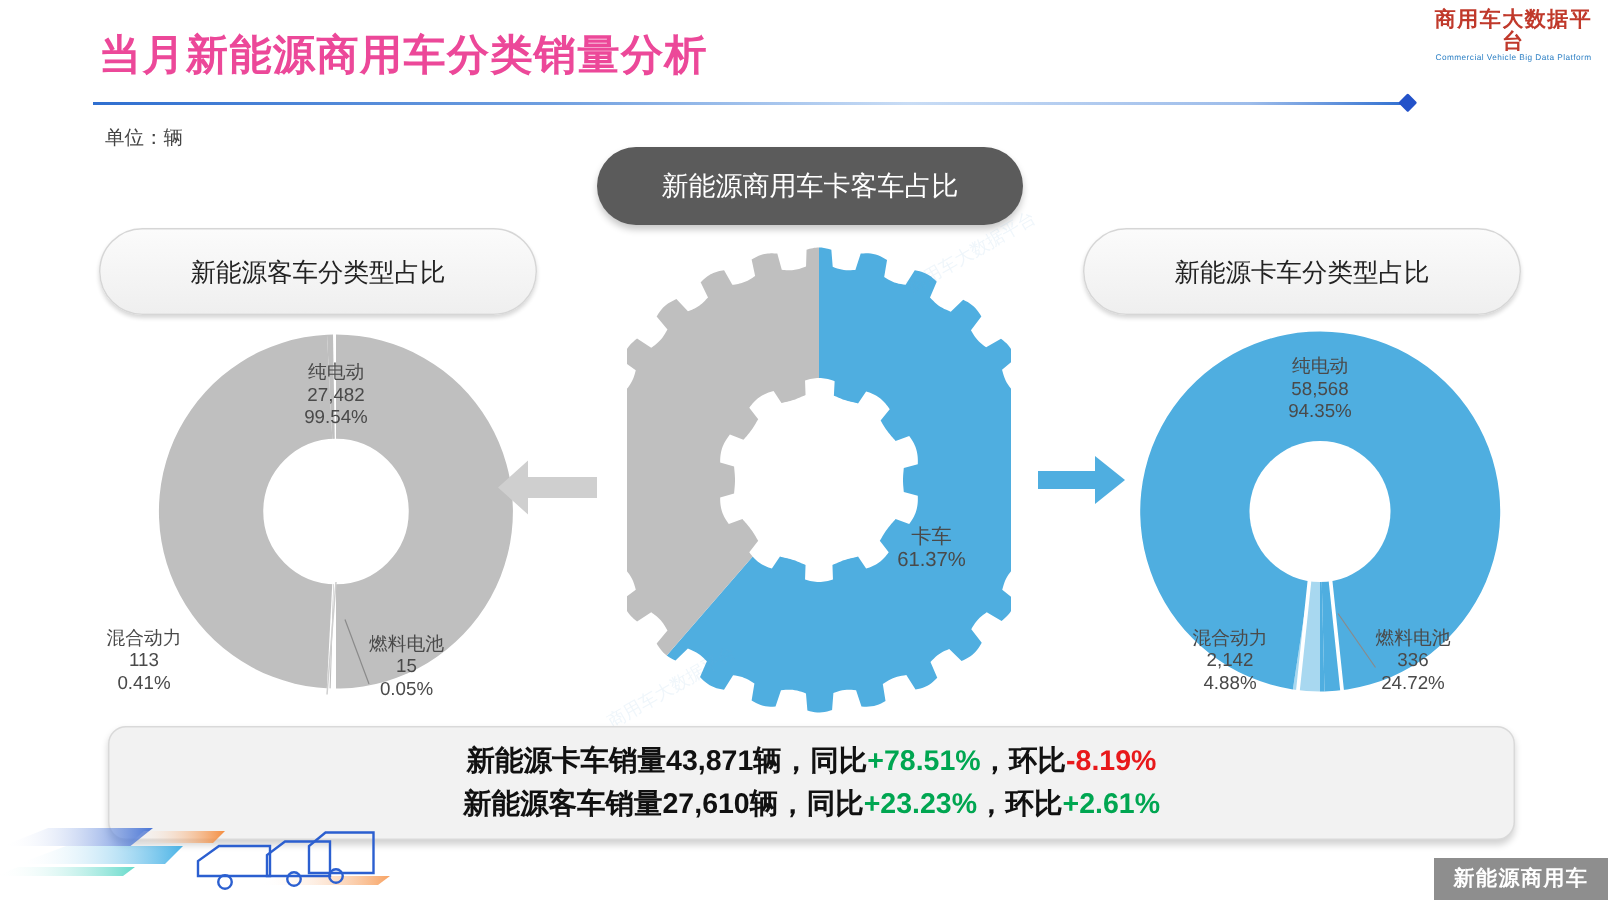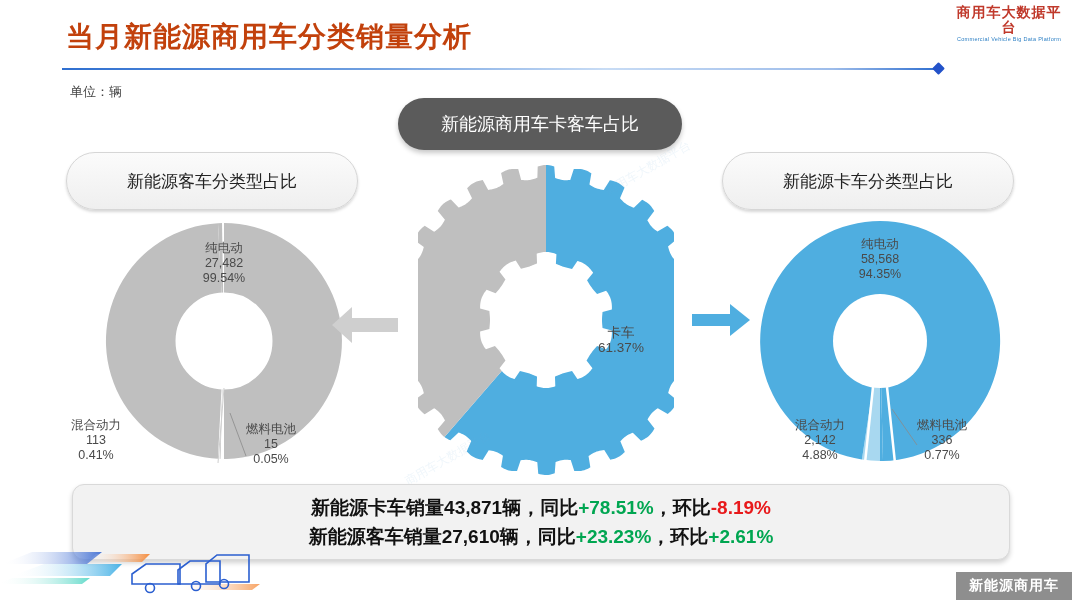--- a/index.html
+++ b/index.html
@@ -7,21 +7,21 @@
     width:1080px;height:608px;
     background:#ffffff;
     font-family:"Liberation Sans","DejaVu Sans",sans-serif;
     overflow:hidden;position:relative;
   }
   .slide{position:absolute;inset:0;}
 
   
   .title{
     position:absolute;left:66px;top:18px;
-    font-size:28px;font-weight:bold;color:#c2410c;
+    font-size:28px;font-weight:bold;color:#ec4899;
     letter-spacing:1px;white-space:nowrap;
   }
   .title-rule{
     position:absolute;left:62px;top:68px;width:876px;height:2px;
     background:linear-gradient(to right,#2F6FD0 0%,#6f9fe0 35%,#c8dcf5 62%,#9dbcea 88%,#2F6FD0 100%);
   }
   .title-rule-dot{
     position:absolute;left:934px;top:64px;width:9px;height:9px;
     background:#2352c9;transform:rotate(45deg);border-radius:1px;
   }
@@ -169,21 +169,21 @@
           <g id="inner-hole-m"></g>
         </mask>
       </defs>
       <g id="gear-body">
           <path d="M128.00,5.00 L129.66,5.07 L131.32,5.27 L132.96,5.59 L134.60,6.00 L136.23,6.49 L137.14,17.91 L138.63,18.43 L140.12,18.92 L141.60,19.36 L143.08,19.71 L144.58,19.97 L146.08,20.13 L147.59,20.19 L149.13,20.17 L150.68,20.07 L152.24,19.93 L155.80,9.04 L157.49,8.94 L159.19,8.88 L160.87,8.91 L162.54,9.04 L164.18,9.30 L165.80,9.69 L167.38,10.21 L168.92,10.85 L170.43,11.60 L171.91,12.43 L173.36,13.31 L171.46,24.60 L172.79,25.46 L174.11,26.27 L175.45,27.01 L176.82,27.68 L178.22,28.25 L179.66,28.72 L181.13,29.10 L182.64,29.41 L184.18,29.67 L185.74,29.91 L191.85,20.21 L193.52,20.53 L195.16,20.91 L196.78,21.39 L198.34,21.96 L199.85,22.66 L201.30,23.48 L202.68,24.41 L204.00,25.45 L205.26,26.57 L206.48,27.75 L202.00,38.29 L203.08,39.45 L204.16,40.58 L205.26,41.66 L206.41,42.67 L207.60,43.61 L208.85,44.46 L210.16,45.22 L211.52,45.92 L212.93,46.56 L214.38,47.17 L215.84,47.77 L224.13,39.86 L225.66,40.59 L227.14,41.39 L228.56,42.27 L229.91,43.25 L231.17,44.33 L232.34,45.52 L233.42,46.79 L234.42,48.15 L235.35,49.56 L236.23,51.01 L229.31,60.14 L230.08,61.51 L230.88,62.85 L231.71,64.15 L232.61,65.38 L233.57,66.54 L234.62,67.63 L235.74,68.67 L236.92,69.65 L238.16,70.59 L239.43,71.53 L249.33,65.76 L250.66,66.82 L251.95,67.92 L253.17,69.08 L254.30,70.31 L255.33,71.61 L256.24,73.00 L257.04,74.46 L257.74,75.98 L258.35,77.56 L258.89,79.17 L250.03,86.43 L250.45,87.96 L250.88,89.46 L251.35,90.94 L251.88,92.37 L252.49,93.76 L253.19,95.10 L253.98,96.39 L254.86,97.65 L255.80,98.87 L256.79,100.09 L257.81,101.30 L268.82,98.12 L269.84,99.48 L270.80,100.87 L271.66,102.31 L272.41,103.80 L273.04,105.33 L273.54,106.92 L273.92,108.54 L274.18,110.20 L274.36,111.89 L274.47,113.58 L264.11,118.47 L264.15,120.04 L264.23,121.60 L264.36,123.13 L264.57,124.64 L264.87,126.12 L265.27,127.58 L265.77,129.02 L266.36,130.44 L267.01,131.85 L267.69,133.27 L279.14,132.75 L279.83,134.30 L280.47,135.87 L281.03,137.46 L281.47,139.08 L281.79,140.71 L281.97,142.36 L282.02,144.02 L281.94,145.69 L281.76,147.37 L281.50,149.05 L281.18,150.72 L269.94,152.92 L269.62,154.46 L269.34,155.98 L269.14,157.50 L269.02,159.02 L269.01,160.53 L269.09,162.04 L269.27,163.55 L269.53,165.08 L269.84,166.61 L270.18,168.15 L281.41,170.45 L281.69,172.12 L281.90,173.80 L282.01,175.47 L282.00,177.14 L281.86,178.79 L281.58,180.43 L281.17,182.05 L280.65,183.65 L280.04,185.22 L279.35,186.78 L267.91,186.30 L267.21,187.72 L266.55,189.13 L265.94,190.55 L265.41,191.98 L264.98,193.43 L264.65,194.91 L264.41,196.41 L264.26,197.93 L264.17,199.48 L264.12,201.06 L274.50,205.90 L274.40,207.60 L274.24,209.29 L274.01,210.96 L273.66,212.59 L273.20,214.19 L272.61,215.74 L271.90,217.24 L271.07,218.70 L270.14,220.10 L269.13,221.47 L268.08,222.80 L257.10,219.55 L256.10,220.76 L255.13,221.98 L254.24,223.22 L253.42,224.50 L252.69,225.83 L252.06,227.20 L251.50,228.62 L251.02,230.09 L250.58,231.59 L250.16,233.11 L259.04,240.34 L258.52,241.96 L257.93,243.54 L257.27,245.08 L256.50,246.56 L255.62,247.97 L254.62,249.31 L253.52,250.56 L252.33,251.74 L251.06,252.85 L249.74,253.92 L239.82,248.19 L238.54,249.12 L237.29,250.06 L236.09,251.03 L234.95,252.05 L233.88,253.12 L232.89,254.27 L231.98,255.48 L231.13,256.75 L230.32,258.08 L229.54,259.44 L236.49,268.55 L235.62,270.00 L234.70,271.43 L233.73,272.81 L232.67,274.11 L231.53,275.32 L230.30,276.43 L228.98,277.44 L227.58,278.35 L226.11,279.18 L224.59,279.93 L223.04,280.63 L214.82,272.65 L213.37,273.25 L211.94,273.88 L210.56,274.56 L209.24,275.30 L207.97,276.13 L206.76,277.04 L205.61,278.03 L204.49,279.09 L203.40,280.21 L202.32,281.36 L206.84,291.89 L205.63,293.08 L204.38,294.22 L203.08,295.29 L201.72,296.25 L200.29,297.11 L198.80,297.84 L197.26,298.45 L195.66,298.95 L194.02,299.36 L192.35,299.70 L186.22,290.02 L184.65,290.26 L183.11,290.50 L181.59,290.80 L180.10,291.16 L178.65,291.60 L177.24,292.14 L175.87,292.78 L174.52,293.50 L173.19,294.29 L171.86,295.13 L170.54,296.00 L172.35,307.31 L170.88,308.16 L169.38,308.93 L167.85,309.61 L166.28,310.17 L164.68,310.59 L163.04,310.89 L161.38,311.06 L159.70,311.12 L158.01,311.09 L156.31,310.99 L152.72,300.11 L151.15,299.97 L149.60,299.86 L148.06,299.81 L146.54,299.84 L145.03,299.97 L143.53,300.20 L142.05,300.53 L140.57,300.94 L139.08,301.42 L137.60,301.93 L136.72,313.36 L135.10,313.86 L133.46,314.30 L131.82,314.65 L130.16,314.88 L128.50,314.99 L126.84,314.97 L125.19,314.81 L123.53,314.52 L121.89,314.13 L120.26,313.67 L119.31,302.25 L117.82,301.73 L116.33,301.22 L114.85,300.77 L113.37,300.39 L111.88,300.10 L110.38,299.91 L108.87,299.82 L107.34,299.82 L105.79,299.89 L104.23,300.02 L102.66,300.17 L99.02,311.04 L97.33,311.11 L95.64,311.11 L93.96,311.01 L92.31,310.79 L90.69,310.44 L89.10,309.96 L87.54,309.35 L86.02,308.64 L84.54,307.83 L83.08,306.96 L84.94,295.66 L83.62,294.80 L82.29,293.97 L80.95,293.20 L79.60,292.51 L78.21,291.92 L76.78,291.41 L75.32,291.00 L73.82,290.67 L72.29,290.40 L70.73,290.16 L64.66,299.88 L62.99,299.57 L61.33,299.21 L59.71,298.77 L58.13,298.22 L56.60,297.56 L55.14,296.78 L53.73,295.88 L52.40,294.88 L51.12,293.78 L49.89,292.62 L48.69,291.41 L53.25,280.90 L52.17,279.76 L51.07,278.66 L49.94,277.63 L48.77,276.67 L47.54,275.79 L46.25,275.00 L44.90,274.28 L43.50,273.63 L42.06,273.01 L40.60,272.41 L32.34,280.35 L30.80,279.64 L29.30,278.86 L27.86,278.01 L26.49,277.06 L128,160 Z" fill="#4FAEE0"></path>
           <path d="M26.49,277.06 L25.67,276.41 L24.88,275.72 L24.13,274.99 L23.42,274.22 L22.74,273.41 L22.10,272.58 L21.48,271.71 L20.90,270.82 L20.33,269.92 L19.78,269.00 L26.98,260.38 L26.50,259.51 L26.01,258.65 L25.52,257.80 L25.01,256.96 L24.49,256.15 L23.94,255.36 L23.37,254.59 L22.77,253.85 L22.14,253.14 L21.47,252.46 L20.78,251.80 L20.06,251.16 L19.32,250.54 L18.55,249.94 L17.76,249.35 L16.96,248.76 L16.16,248.17 L6.73,254.29 L5.89,253.63 L5.06,252.95 L4.25,252.26 L3.47,251.55 L2.71,250.80 L2.00,250.03 L1.32,249.23 L0.69,248.40 L0.10,247.54 L-0.45,246.65 L-0.95,245.73 L-1.41,244.78 L-1.83,243.81 L-2.21,242.82 L-2.57,241.81 L-2.90,240.80 L-3.21,239.77 L5.85,233.14 L5.59,232.18 L5.32,231.23 L5.04,230.28 L4.75,229.35 L4.43,228.44 L4.09,227.54 L3.71,226.67 L3.30,225.81 L2.85,224.97 L2.36,224.15 L1.85,223.35 L1.29,222.56 L0.71,221.78 L0.11,221.01 L-0.52,220.25 L-1.15,219.49 L-1.79,218.73 L-12.41,222.39 L-13.07,221.55 L-13.71,220.70 L-14.33,219.83 L-14.91,218.94 L-15.46,218.04 L-15.96,217.12 L-16.42,216.18 L-16.83,215.21 L-17.19,214.23 L-17.50,213.23 L-17.76,212.21 L-17.97,211.18 L-18.14,210.14 L-18.27,209.08 L-18.37,208.02 L-18.44,206.95 L-18.50,205.89 L-8.11,201.63 L-8.13,200.63 L-8.16,199.64 L-8.21,198.66 L-8.28,197.69 L-8.37,196.73 L-8.50,195.78 L-8.66,194.84 L-8.86,193.91 L-9.10,192.99 L-9.38,192.08 L-9.70,191.17 L-10.05,190.28 L-10.43,189.38 L-10.84,188.49 L-11.27,187.60 L-11.70,186.71 L-12.14,185.82 L-23.33,186.82 L-23.77,185.85 L-24.18,184.86 L-24.57,183.87 L-24.92,182.87 L-25.23,181.86 L-25.49,180.84 L-25.70,179.82 L-25.86,178.79 L-25.96,177.75 L-26.01,176.70 L-26.01,175.65 L-25.96,174.60 L-25.87,173.54 L-25.74,172.49 L-25.58,171.43 L-25.39,170.38 L-25.19,169.33 L-14.08,167.69 L-13.87,166.72 L-13.66,165.75 L-13.48,164.79 L-13.31,163.83 L-13.18,162.88 L-13.08,161.92 L-13.02,160.97 L-13.00,160.02 L-13.02,159.07 L-13.08,158.12 L-13.18,157.16 L-13.31,156.21 L-13.47,155.25 L-13.66,154.29 L-13.86,153.32 L-14.07,152.35 L-25.18,150.71 L-25.39,149.66 L-25.57,148.61 L-25.73,147.56 L-25.87,146.50 L-25.96,145.45 L-26.01,144.39 L-26.01,143.34 L-25.96,142.30 L-25.86,141.26 L-25.71,140.22 L-25.50,139.20 L-25.24,138.18 L-24.93,137.17 L-24.58,136.17 L-24.20,135.18 L-23.79,134.19 L-23.35,133.21 L-12.16,134.22 L-11.72,133.33 L-11.28,132.43 L-10.86,131.54 L-10.45,130.65 L-10.07,129.76 L-9.71,128.86 L-9.40,127.96 L-9.11,127.05 L-8.87,126.13 L-8.67,125.20 L-8.51,124.26 L-8.38,123.31 L-8.28,122.35 L-8.21,121.38 L-8.17,120.40 L-8.13,119.41 L-8.11,118.42 L-18.50,114.16 L-18.45,113.09 L-18.37,112.02 L-18.27,110.96 L-18.14,109.91 L-17.97,108.86 L-17.76,107.83 L-17.51,106.81 L-17.20,105.81 L-16.85,104.83 L-16.44,103.86 L-15.98,102.92 L-15.48,102.00 L-14.94,101.09 L-14.35,100.21 L-13.74,99.34 L-13.10,98.48 L-12.44,97.64 L-1.82,101.31 L-1.18,100.54 L-0.54,99.78 L0.08,99.02 L0.69,98.25 L1.27,97.48 L1.82,96.69 L2.34,95.88 L2.83,95.06 L3.28,94.23 L3.69,93.37 L4.07,92.49 L4.42,91.60 L4.74,90.68 L5.03,89.75 L5.31,88.81 L5.58,87.86 L5.84,86.90 L-3.23,80.27 L-2.91,79.25 L-2.58,78.23 L-2.23,77.22 L-1.84,76.23 L-1.43,75.26 L-0.97,74.31 L-0.47,73.39 L0.07,72.50 L0.66,71.63 L1.29,70.80 L1.97,70.00 L2.68,69.23 L3.43,68.48 L4.22,67.77 L5.03,67.07 L5.86,66.40 L6.70,65.74 L16.13,71.85 L16.93,71.26 L17.73,70.68 L18.52,70.09 L19.29,69.48 L20.03,68.87 L20.75,68.23 L21.45,67.57 L22.11,66.89 L22.74,66.18 L23.34,65.44 L23.92,64.67 L24.46,63.88 L24.99,63.07 L25.50,62.24 L25.99,61.39 L26.48,60.52 L26.96,59.65 L19.75,51.04 L20.30,50.12 L20.87,49.21 L21.46,48.32 L22.07,47.46 L22.72,46.62 L23.39,45.81 L24.10,45.04 L24.85,44.31 L25.63,43.62 L26.45,42.97 L27.31,42.36 L28.19,41.79 L29.10,41.25 L30.04,40.75 L30.99,40.27 L31.96,39.82 L32.94,39.38 L40.62,47.58 L41.54,47.20 L42.45,46.82 L43.36,46.44 L44.24,46.03 L45.11,45.61 L45.96,45.16 L46.79,44.68 L47.59,44.17 L48.37,43.62 L49.13,43.05 L49.87,42.44 L50.59,41.80 L51.29,41.13 L51.98,40.44 L52.66,39.73 L53.34,39.00 L54.02,38.27 L49.09,28.18 L49.85,27.42 L50.62,26.68 L51.41,25.96 L52.21,25.27 L53.04,24.62 L53.90,24.00 L54.77,23.43 L55.68,22.91 L56.61,22.43 L57.56,22.00 L58.54,21.62 L59.54,21.29 L60.55,20.99 L61.58,20.73 L62.63,20.50 L63.67,20.30 L64.73,20.11 L70.22,29.91 L71.20,29.77 L72.18,29.62 L73.15,29.45 L74.10,29.27 L75.05,29.06 L75.98,28.82 L76.89,28.55 L77.79,28.24 L78.68,27.89 L79.55,27.51 L80.41,27.09 L81.26,26.63 L82.10,26.15 L82.93,25.64 L83.76,25.11 L84.60,24.57 L85.43,24.02 L83.08,13.04 L83.99,12.49 L84.92,11.95 L85.86,11.45 L86.81,10.98 L87.77,10.55 L88.75,10.16 L89.74,9.83 L90.75,9.54 L91.77,9.31 L92.80,9.13 L93.84,9.00 L94.89,8.92 L95.95,8.88 L97.01,8.88 L98.08,8.92 L99.15,8.97 L100.21,9.04 L103.18,19.88 L104.17,19.97 L105.16,20.06 L106.13,20.13 L107.11,20.18 L108.07,20.19 L109.03,20.18 L109.98,20.13 L110.93,20.04 L111.87,19.91 L112.81,19.73 L113.74,19.52 L114.68,19.28 L115.61,19.00 L116.54,18.71 L117.48,18.39 L118.42,18.06 L119.36,17.73 L119.71,6.51 L120.74,6.19 L121.76,5.90 L122.79,5.64 L123.83,5.42 L124.87,5.24 L125.91,5.11 L126.96,5.03 L128.00,5.00 L128,160 Z" fill="#BFBFBF"></path>
           <path d="M128.00,92.00 L129.19,92.03 L130.37,92.12 L131.55,92.27 L132.72,92.47 L133.89,92.73 L135.04,93.03 L136.18,93.37 L137.31,93.74 L138.43,94.14 L137.91,103.78 L138.85,104.18 L139.78,104.58 L140.70,104.98 L141.62,105.36 L142.54,105.74 L143.46,106.09 L144.38,106.43 L145.30,106.74 L146.24,107.03 L147.18,107.30 L148.13,107.55 L149.09,107.79 L150.07,108.02 L151.05,108.24 L152.03,108.46 L153.03,108.69 L154.02,108.93 L159.41,100.92 L160.55,101.29 L161.67,101.68 L162.78,102.12 L163.87,102.59 L164.94,103.12 L165.98,103.69 L166.99,104.31 L167.97,104.99 L168.91,105.71 L169.82,106.48 L170.68,107.29 L171.51,108.15 L172.30,109.04 L173.06,109.96 L173.78,110.90 L174.48,111.87 L175.15,112.85 L169.07,120.34 L169.59,121.22 L170.11,122.09 L170.62,122.95 L171.14,123.81 L171.66,124.65 L172.19,125.47 L172.74,126.29 L173.30,127.08 L173.89,127.87 L174.49,128.64 L175.11,129.40 L175.75,130.16 L176.41,130.92 L177.07,131.67 L177.74,132.43 L178.41,133.20 L179.07,133.98 L188.14,130.67 L188.84,131.63 L189.52,132.61 L190.16,133.61 L190.76,134.64 L191.32,135.69 L191.82,136.77 L192.28,137.87 L192.67,138.99 L193.01,140.12 L193.29,141.28 L193.51,142.45 L193.68,143.62 L193.80,144.81 L193.87,146.00 L193.90,147.19 L193.89,148.38 L193.86,149.57 L184.54,152.05 L184.44,153.07 L184.35,154.08 L184.26,155.08 L184.17,156.07 L184.10,157.06 L184.05,158.04 L184.01,159.02 L184.00,160.00 L184.01,160.98 L184.05,161.96 L184.10,162.94 L184.17,163.93 L184.26,164.92 L184.35,165.92 L184.44,166.93 L184.54,167.95 L193.86,170.43 L193.89,171.62 L193.90,172.81 L193.87,174.00 L193.80,175.19 L193.68,176.38 L193.51,177.55 L193.29,178.72 L193.01,179.88 L192.67,181.01 L192.28,182.13 L191.82,183.23 L191.32,184.31 L190.76,185.36 L190.16,186.39 L189.52,187.39 L188.84,188.37 L188.14,189.33 L179.07,186.02 L178.41,186.80 L177.74,187.57 L177.07,188.33 L176.41,189.08 L175.75,189.84 L175.11,190.60 L174.49,191.36 L173.89,192.13 L173.30,192.92 L172.74,193.71 L172.19,194.53 L171.66,195.35 L171.14,196.19 L170.62,197.05 L170.11,197.91 L169.59,198.78 L169.07,199.66 L168.53,200.53 L174.48,208.13 L173.78,209.10 L173.06,210.04 L172.30,210.96 L171.51,211.85 L170.68,212.71 L169.82,213.52 L168.91,214.29 L167.97,215.01 L166.99,215.69 L165.98,216.31 L164.94,216.88 L163.87,217.41 L162.78,217.88 L161.67,218.32 L160.55,218.71 L159.41,219.08 L154.02,211.07 L153.03,211.31 L152.03,211.54 L151.05,211.76 L150.07,211.98 L149.09,212.21 L148.13,212.45 L147.18,212.70 L146.24,212.97 L145.30,213.26 L144.38,213.57 L143.46,213.91 L142.54,214.26 L141.62,214.64 L140.70,215.02 L139.78,215.42 L138.85,215.82 L137.91,216.22 L136.97,216.61 L137.31,226.26 L136.18,226.63 L135.04,226.97 L133.89,227.27 L132.72,227.53 L131.55,227.73 L130.37,227.88 L129.19,227.97 L128.00,228.00 L126.81,227.97 L125.63,227.88 L124.45,227.73 L123.28,227.53 L122.11,227.27 L120.96,226.97 L119.82,226.63 L118.69,226.26 L119.03,216.61 L118.09,216.22 L117.15,215.82 L116.22,215.42 L115.30,215.02 L114.38,214.64 L113.46,214.26 L112.54,213.91 L111.62,213.57 L110.70,213.26 L109.76,212.97 L108.82,212.70 L107.87,212.45 L106.91,212.21 L105.93,211.98 L104.95,211.76 L103.97,211.54 L102.97,211.31 L101.98,211.07 L96.59,219.08 L95.45,218.71 L94.33,218.32 L93.22,217.88 L92.13,217.41 L91.06,216.88 L90.02,216.31 L89.01,215.69 L88.03,215.01 L87.09,214.29 L86.18,213.52 L85.32,212.71 L84.49,211.85 L83.70,210.96 L82.94,210.04 L82.22,209.10 L81.52,208.13 L87.47,200.53 L86.93,199.66 L86.41,198.78 L85.89,197.91 L85.38,197.05 L84.86,196.19 L84.34,195.35 L83.81,194.53 L83.26,193.71 L82.70,192.92 L82.11,192.13 L81.51,191.36 L80.89,190.60 L80.25,189.84 L79.59,189.08 L78.93,188.33 L78.26,187.57 L77.59,186.80 L76.93,186.02 L67.86,189.33 L67.16,188.37 L66.48,187.39 L65.84,186.39 L65.24,185.36 L64.68,184.31 L64.18,183.23 L63.72,182.13 L63.33,181.01 L62.99,179.88 L62.71,178.72 L62.49,177.55 L62.32,176.38 L62.20,175.19 L62.13,174.00 L62.10,172.81 L62.11,171.62 L71.39,168.97 L71.46,167.95 L71.56,166.93 L71.65,165.92 L71.74,164.92 L71.83,163.93 L71.90,162.94 L71.95,161.96 L71.99,160.98 L72.00,160.00 L71.99,159.02 L71.95,158.04 L71.90,157.06 L71.83,156.07 L71.74,155.08 L71.65,154.08 L71.56,153.07 L71.46,152.05 L71.39,151.03 L62.11,148.38 L62.10,147.19 L62.13,146.00 L62.20,144.81 L62.32,143.62 L62.49,142.45 L62.71,141.28 L62.99,140.12 L63.33,138.99 L63.72,137.87 L64.18,136.77 L64.68,135.69 L65.24,134.64 L65.84,133.61 L66.48,132.61 L67.16,131.63 L67.86,130.67 L68.59,129.73 L77.59,133.20 L78.26,132.43 L78.93,131.67 L79.59,130.92 L80.25,130.16 L80.89,129.40 L81.51,128.64 L82.11,127.87 L82.70,127.08 L83.26,126.29 L83.81,125.47 L84.34,124.65 L84.86,123.81 L85.38,122.95 L85.89,122.09 L86.41,121.22 L86.93,120.34 L87.47,119.47 L81.52,111.87 L82.22,110.90 L82.94,109.96 L83.70,109.04 L84.49,108.15 L85.32,107.29 L86.18,106.48 L87.09,105.71 L88.03,104.99 L89.01,104.31 L90.02,103.69 L91.06,103.12 L92.13,102.59 L93.22,102.12 L94.33,101.68 L95.45,101.29 L96.59,100.92 L97.73,100.59 L102.97,108.69 L103.97,108.46 L104.95,108.24 L105.93,108.02 L106.91,107.79 L107.87,107.55 L108.82,107.30 L109.76,107.03 L110.70,106.74 L111.62,106.43 L112.54,106.09 L113.46,105.74 L114.38,105.36 L115.30,104.98 L116.22,104.58 L117.15,104.18 L118.09,103.78 L119.03,103.39 L118.69,93.74 L119.82,93.37 L120.96,93.03 L122.11,92.73 L123.28,92.47 L124.45,92.27 L125.63,92.12 L126.81,92.03 L128.00,92.00 Z" fill="#ffffff"></path>
         </g>
     </svg>
     <div class="lbl" style="left:148px;top:165px;width:110px;">
-      <div class="t" style="font-size:13.5px;">卡车</div>
+      <div class="t" style="font-size:13.5px;margin-top:25px;">卡车</div>
       <div class="n" style="font-size:13.5px;">61.37%</div>
     </div>
   </div>
 
   <div class="chart-wrap" id="donut-right">
     <svg width="256" height="256" viewBox="0 0 256 256">
       <g transform="rotate(180 128 128)">
 
         <path d="M128,128 L128,8 A120,120 0 0,1 146.1,9.39 Z" fill="#A8D8F0"></path>
 
@@ -201,21 +201,21 @@
       <div class="n">94.35%</div>
     </div>
     <div class="lbl" style="left:-12px;top:205px;width:160px;color:#4a4a4a;">
       <div class="t">混合动力</div>
       <div class="n">2,142</div>
       <div class="n">4.88%</div>
     </div>
     <div class="lbl" style="left:110px;top:205px;width:160px;">
       <div class="t">燃料电池</div>
       <div class="n">336</div>
-      <div class="n">0.77%</div>
+      <div class="n">24.72%</div>
     </div>
   </div>
 
   <div class="arrow" id="arrow-left">
     <svg width="70" height="40" viewBox="0 0 70 40">
       <path d="M68 13 H22 V2 L2 20 L22 38 V27 H68 Z" fill="#CFCFCF"></path>
     </svg>
   </div>
   <div class="arrow" id="arrow-right">
     <svg width="62" height="36" viewBox="0 0 62 36">

